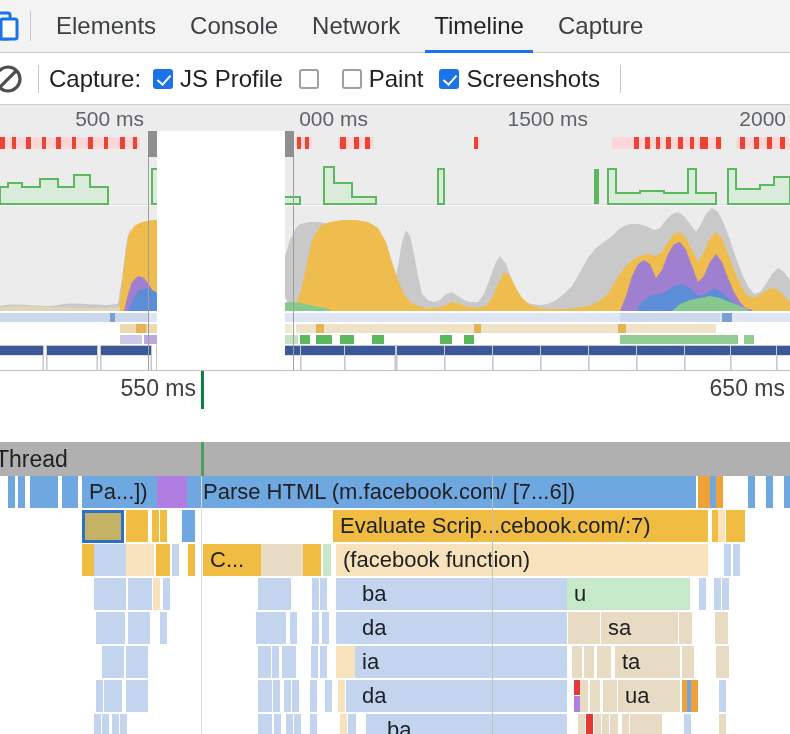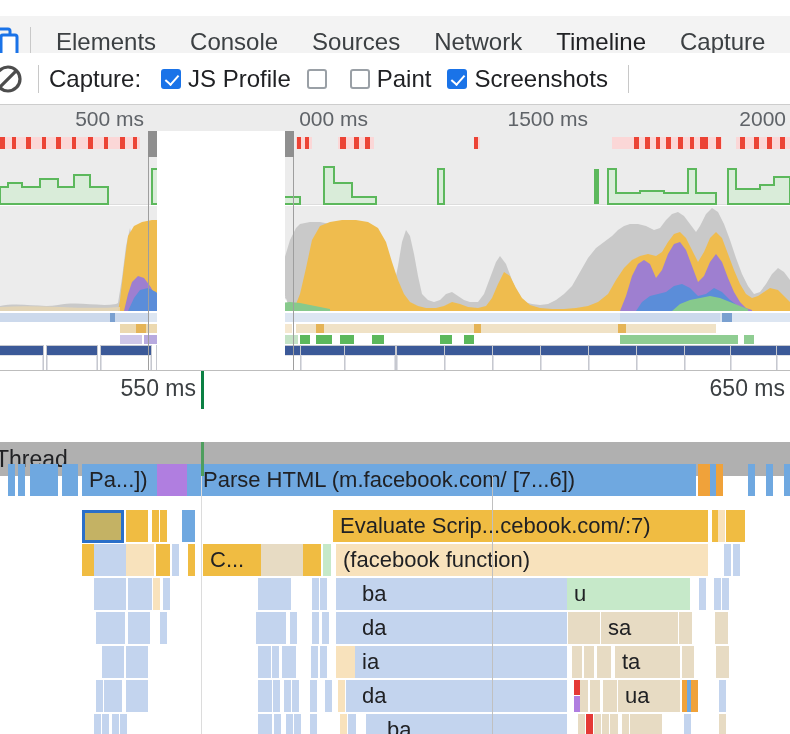--- a/index.html
+++ b/index.html
@@ -6,21 +6,21 @@
   html, body {
     width: 790px; height: 734px;
     font-family: "Liberation Sans", sans-serif;
     background: #fff;
     overflow: hidden;
   }
   .app { position: relative; width: 790px; height: 734px; }
 
   
   .tabbar {
-    position: absolute; left: 0; top: 16px; width: 790px; height: 53px;
+    position: absolute; left: 0; top: 0; width: 790px; height: 53px;
     background: #f3f3f3;
     border-bottom: 1px solid #cdcdcd;
     display: flex; align-items: center;
   }
   .device-icon {
     width: 40px; height: 53px; flex: 0 0 40px;
     display: flex; align-items: center; justify-content: center;
     margin-left: -14px;
   }
   .tabdiv {
@@ -45,21 +45,21 @@
     position: absolute; left: 0; top: 53px; width: 790px; height: 52px;
     background: #fff;
     border-bottom: 1px solid #cdcdcd;
     display: flex; align-items: center;
   }
   .clear-icon {
     width: 40px; flex: 0 0 40px; display: flex;
     align-items: center; justify-content: center; margin-left: -12px;
   }
   .tbdiv { width: 1px; height: 28px; background: #c8c8c8; flex: 0 0 1px; margin: 0 10px; }
-  .cap-label { font-size: 24px; color: #202124; margin-right: 20px; white-space: nowrap; }
+  .cap-label { font-size: 24px; color: #202124; margin-right: 12px; white-space: nowrap; }
   .cb-wrap { display: flex; align-items: center; margin-right: 16px; white-space: nowrap; }
   .cb {
     width: 20px; height: 20px; border-radius: 3px; flex: 0 0 20px;
     border: 2px solid #9aa0a6; background: #fff; margin-right: 7px;
     position: relative;
   }
   .cb.on { background: #1a73e8; border-color: #1a73e8; }
   .cb.on::after {
     content: ""; position: absolute; left: 5px; top: 1px;
     width: 6px; height: 11px;
@@ -187,23 +187,20 @@
         <rect x="4" y="4" width="17" height="26" rx="2" fill="none" stroke="#1a73e8" stroke-width="3"></rect>
         <rect x="12" y="10" width="16" height="20" rx="2" fill="#fff" stroke="#1a73e8" stroke-width="3"></rect>
       </svg>
     </div>
     <div class="tabdiv"></div>
     <div class="tab">
         <span>Elements</span>
       </div>
     <div class="tab">
         <span>Console</span>
-      </div>
-    <div class="tab">
-        <span>Sources</span>
       </div>
     <div class="tab">
         <span>Network</span>
       </div>
     <div class="tab active">
         <span>Timeline</span>
       </div>
     <div class="tab">
         <span>Capture</span>
       </div>
@@ -478,21 +475,21 @@
 
   <div class="flame">
 
     <div class="thread-hdr">
       <span>Thread</span>
     </div>
     <div class="greenline" style="left:201px;top:0;height:34px;background:#4e9e5e"></div>
     <div class="vline" style="left:492px;top:34px;bottom:0"></div>
     <div class="vline" style="left:201px;top:34px;bottom:0;background:#dcdcdc"></div>
 
-    <div class="frow" style="top:22px">
+    <div class="frow" style="top:34px">
       <div class="fbar c-blue" style="left:8px;width:4px"></div>
       <div class="fbar c-blue" style="left:18px;width:4px"></div>
       <div class="fbar c-blue" style="left:30px;width:28px"></div>
       <div class="fbar c-blue" style="left:62px;width:16px"></div>
       <div class="fbar c-blue" style="left:82px;width:232px">
           <span>Pa...])</span>
         </div>
       <div class="fbar c-purple" style="left:157px;width:30px"></div>
       <div class="fbar c-blue" style="left:188px;width:6px"></div>
       <div class="fbar c-blue" style="left:196px;width:500px">

